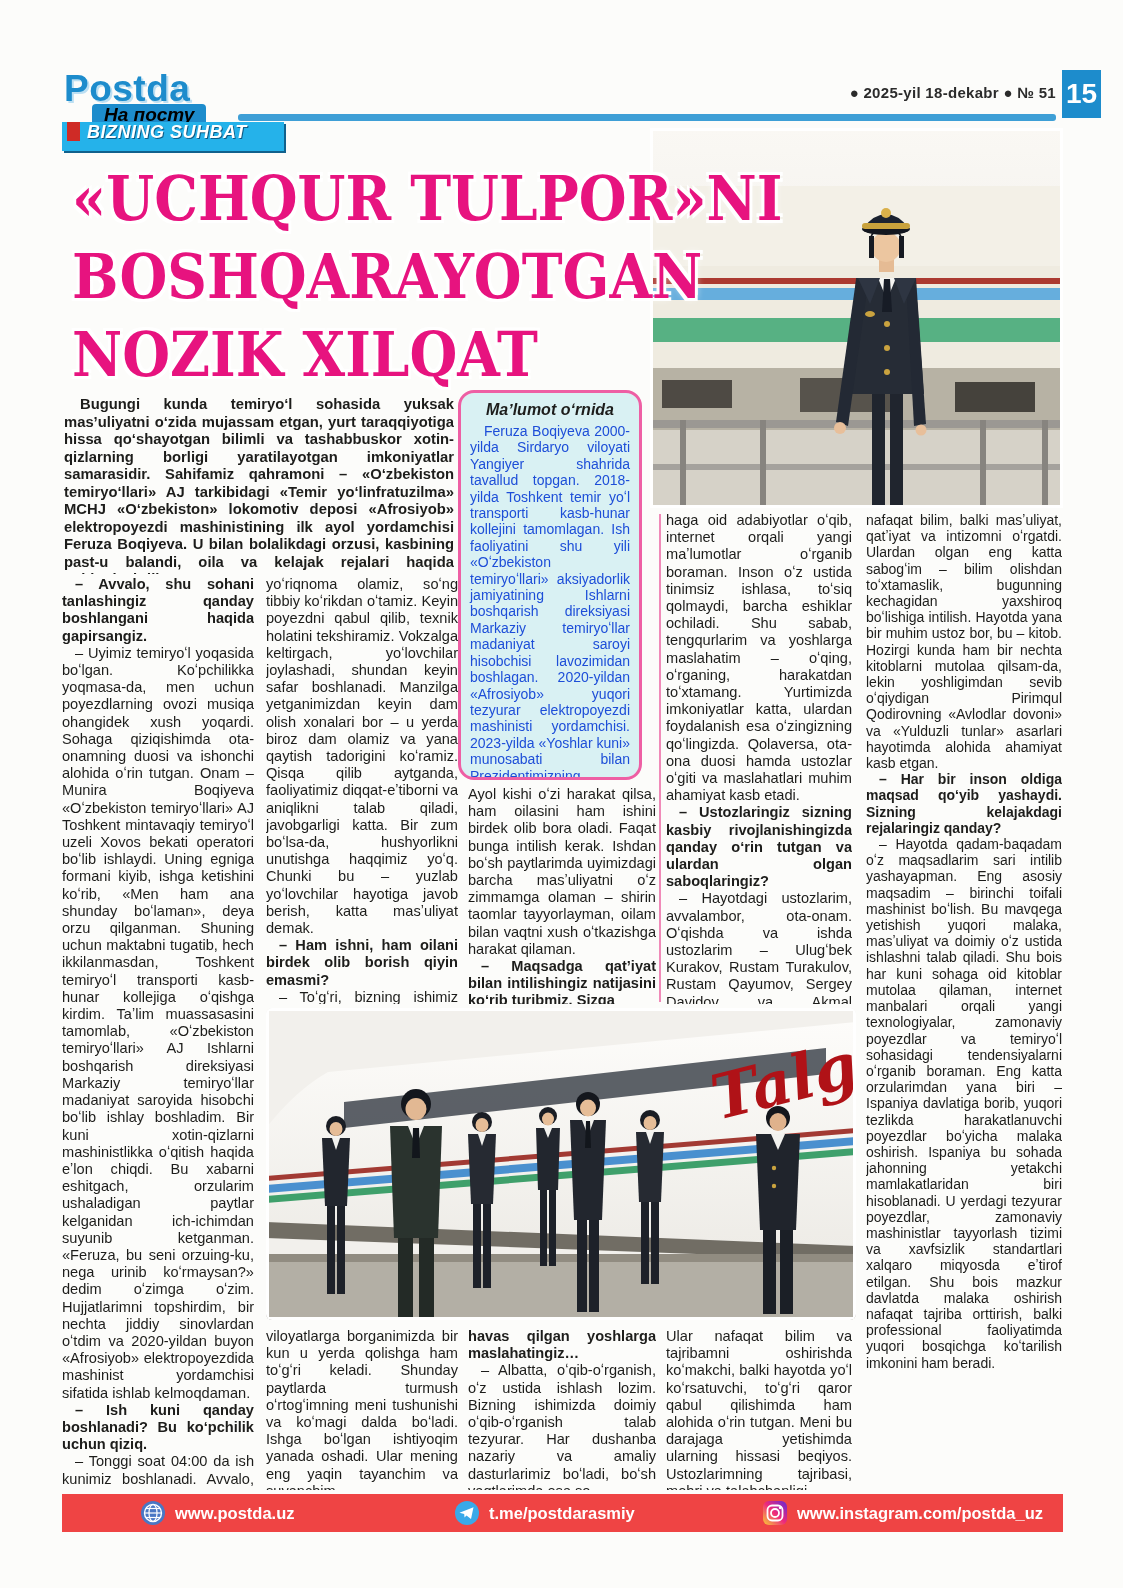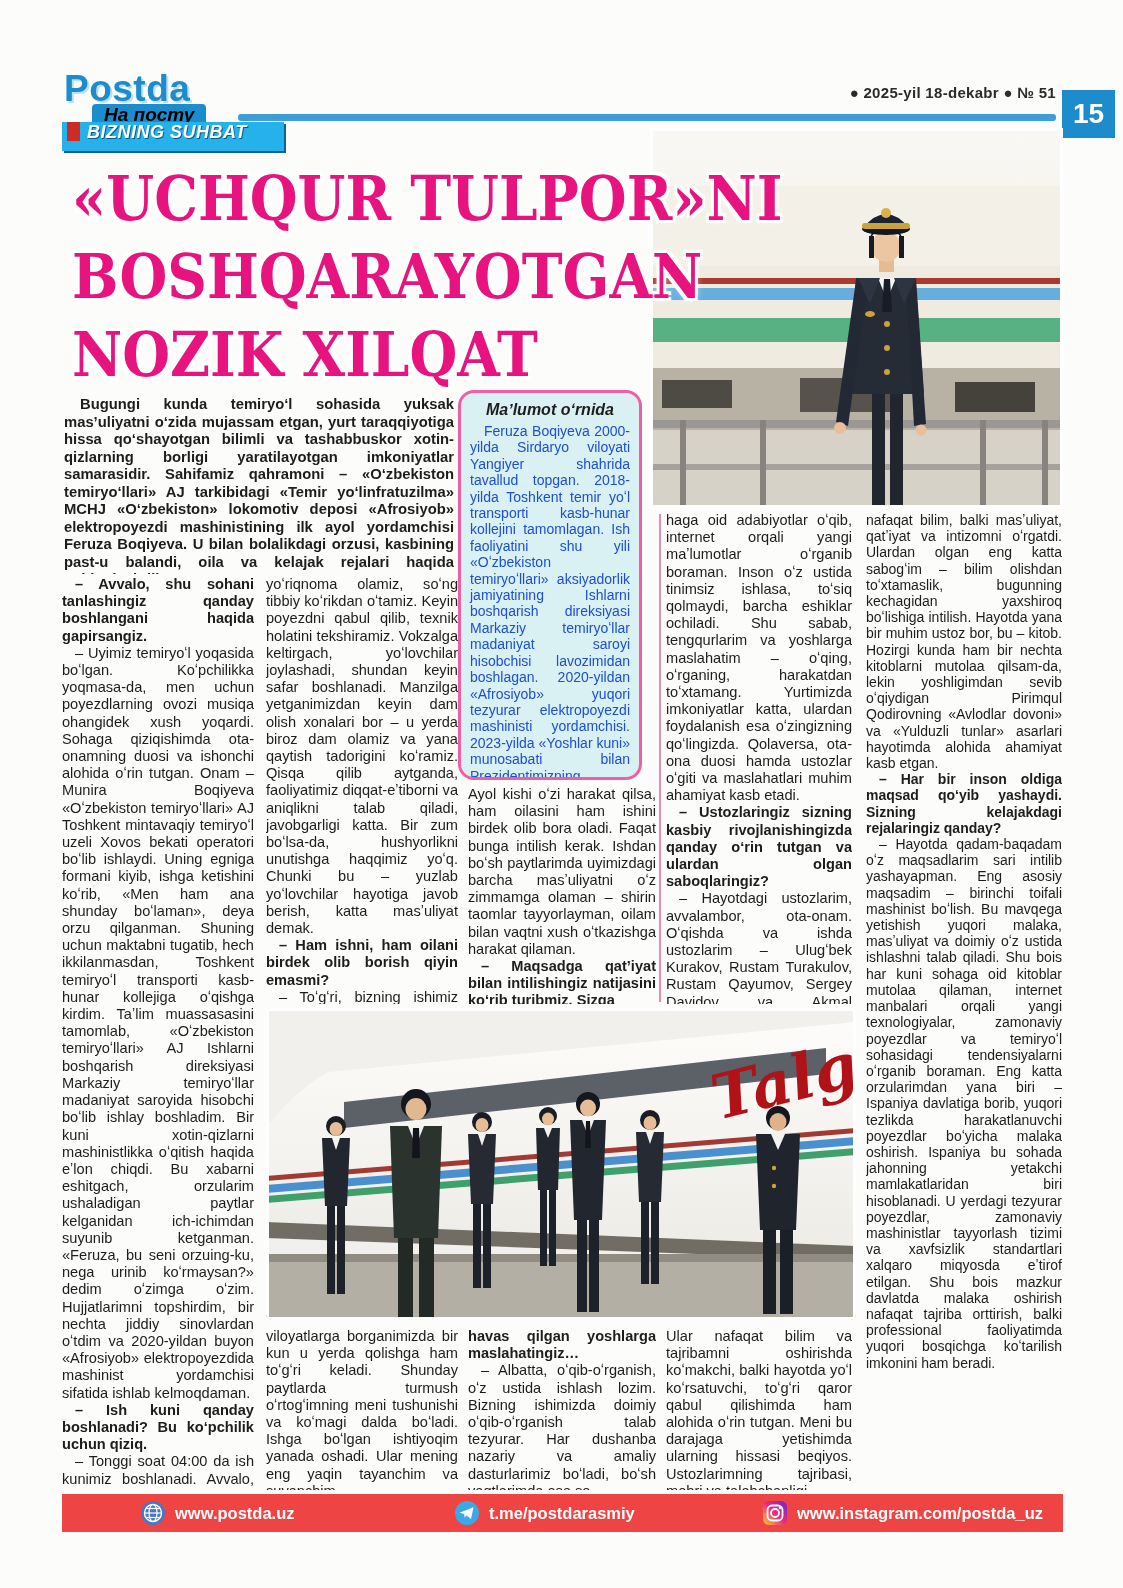--- a/index.html
+++ b/index.html
@@ -8,22 +8,22 @@
   .abs{position:absolute;}
 
   
   .logo-main{left:64px;top:70px;font-size:37px;font-weight:800;color:#1d8ccc;
              letter-spacing:.5px;text-shadow:2px 2px 0 #bcdff2;line-height:1;}
   .logo-sub{left:92px;top:104px;background:#1d8ccc;color:#000000;font-style:italic;
             font-weight:bold;font-size:19px;padding:1px 12px 3px;border-radius:4px;line-height:1.1;}
   .blue-rule{left:238px;top:114px;width:818px;height:7px;background:#3e9fd6;border-radius:3px;}
   .dateline{left:700px;top:84px;width:356px;text-align:right;font-weight:bold;
             font-size:15px;color:#2b2b2b;letter-spacing:.3px;}
-  .pageno{left:1062px;top:70px;width:53px;height:48px;background:#1d8ccc;color:#fff;
-          font-weight:800;font-size:28px;display:flex;align-items:center;justify-content:center;margin-top:20px;}
+  .pageno{left:1062px;top:70px;width:39px;height:48px;background:#1d8ccc;color:#fff;
+          font-weight:800;font-size:28px;display:flex;align-items:center;justify-content:center;}
   .section-tag{left:62px;top:122px;width:222px;height:29px;background:#25b2ea;
                display:flex;align-items:flex-start;box-shadow:2px 2px 0 #11618c;}
   .section-tag .red-block{width:13px;height:19px;background:#cf2b26;margin:0 7px 0 5px;}
   .section-tag .tag-label{color:#fff;font-weight:800;font-style:italic;font-size:18px;
                letter-spacing:.5px;text-shadow:1px 1px 0 #0e5a85;}
 
   
   .headline{left:72px;top:160px;z-index:6;}
   .headline div{font-family:"DejaVu Serif",serif;font-weight:bold;font-size:61px;
      line-height:78px;color:#e7137f;white-space:nowrap;transform:scaleX(.9);transform-origin:left;

